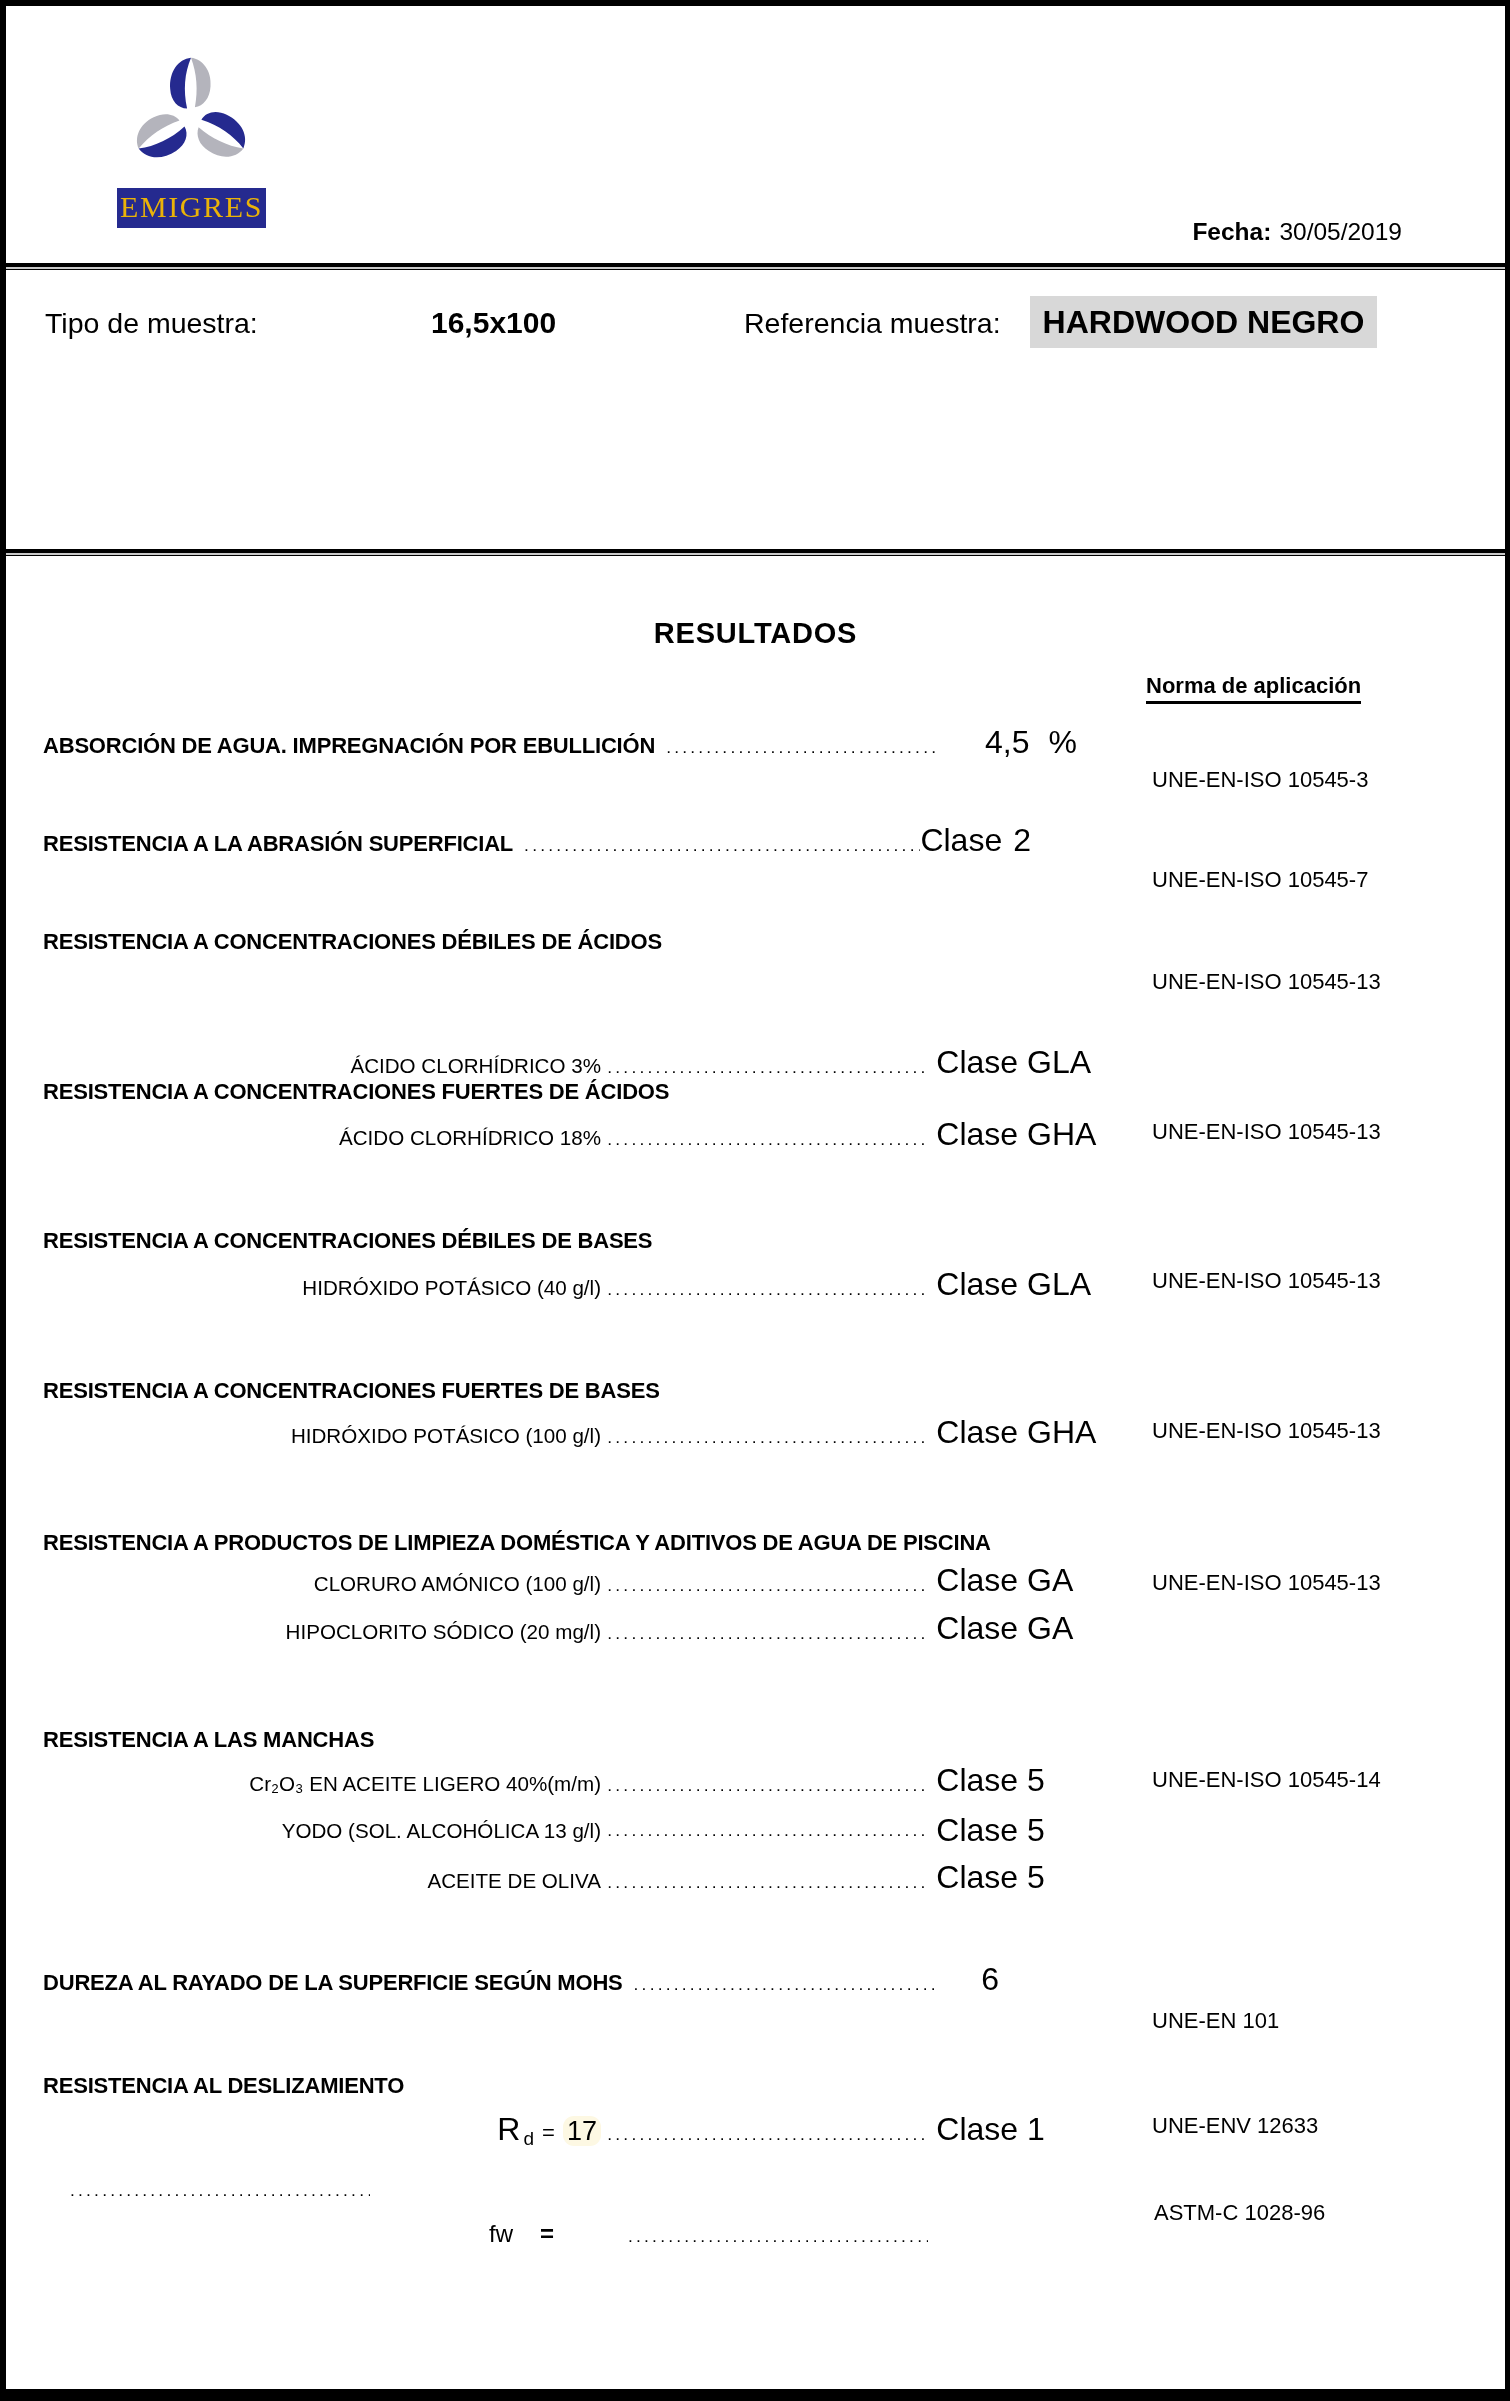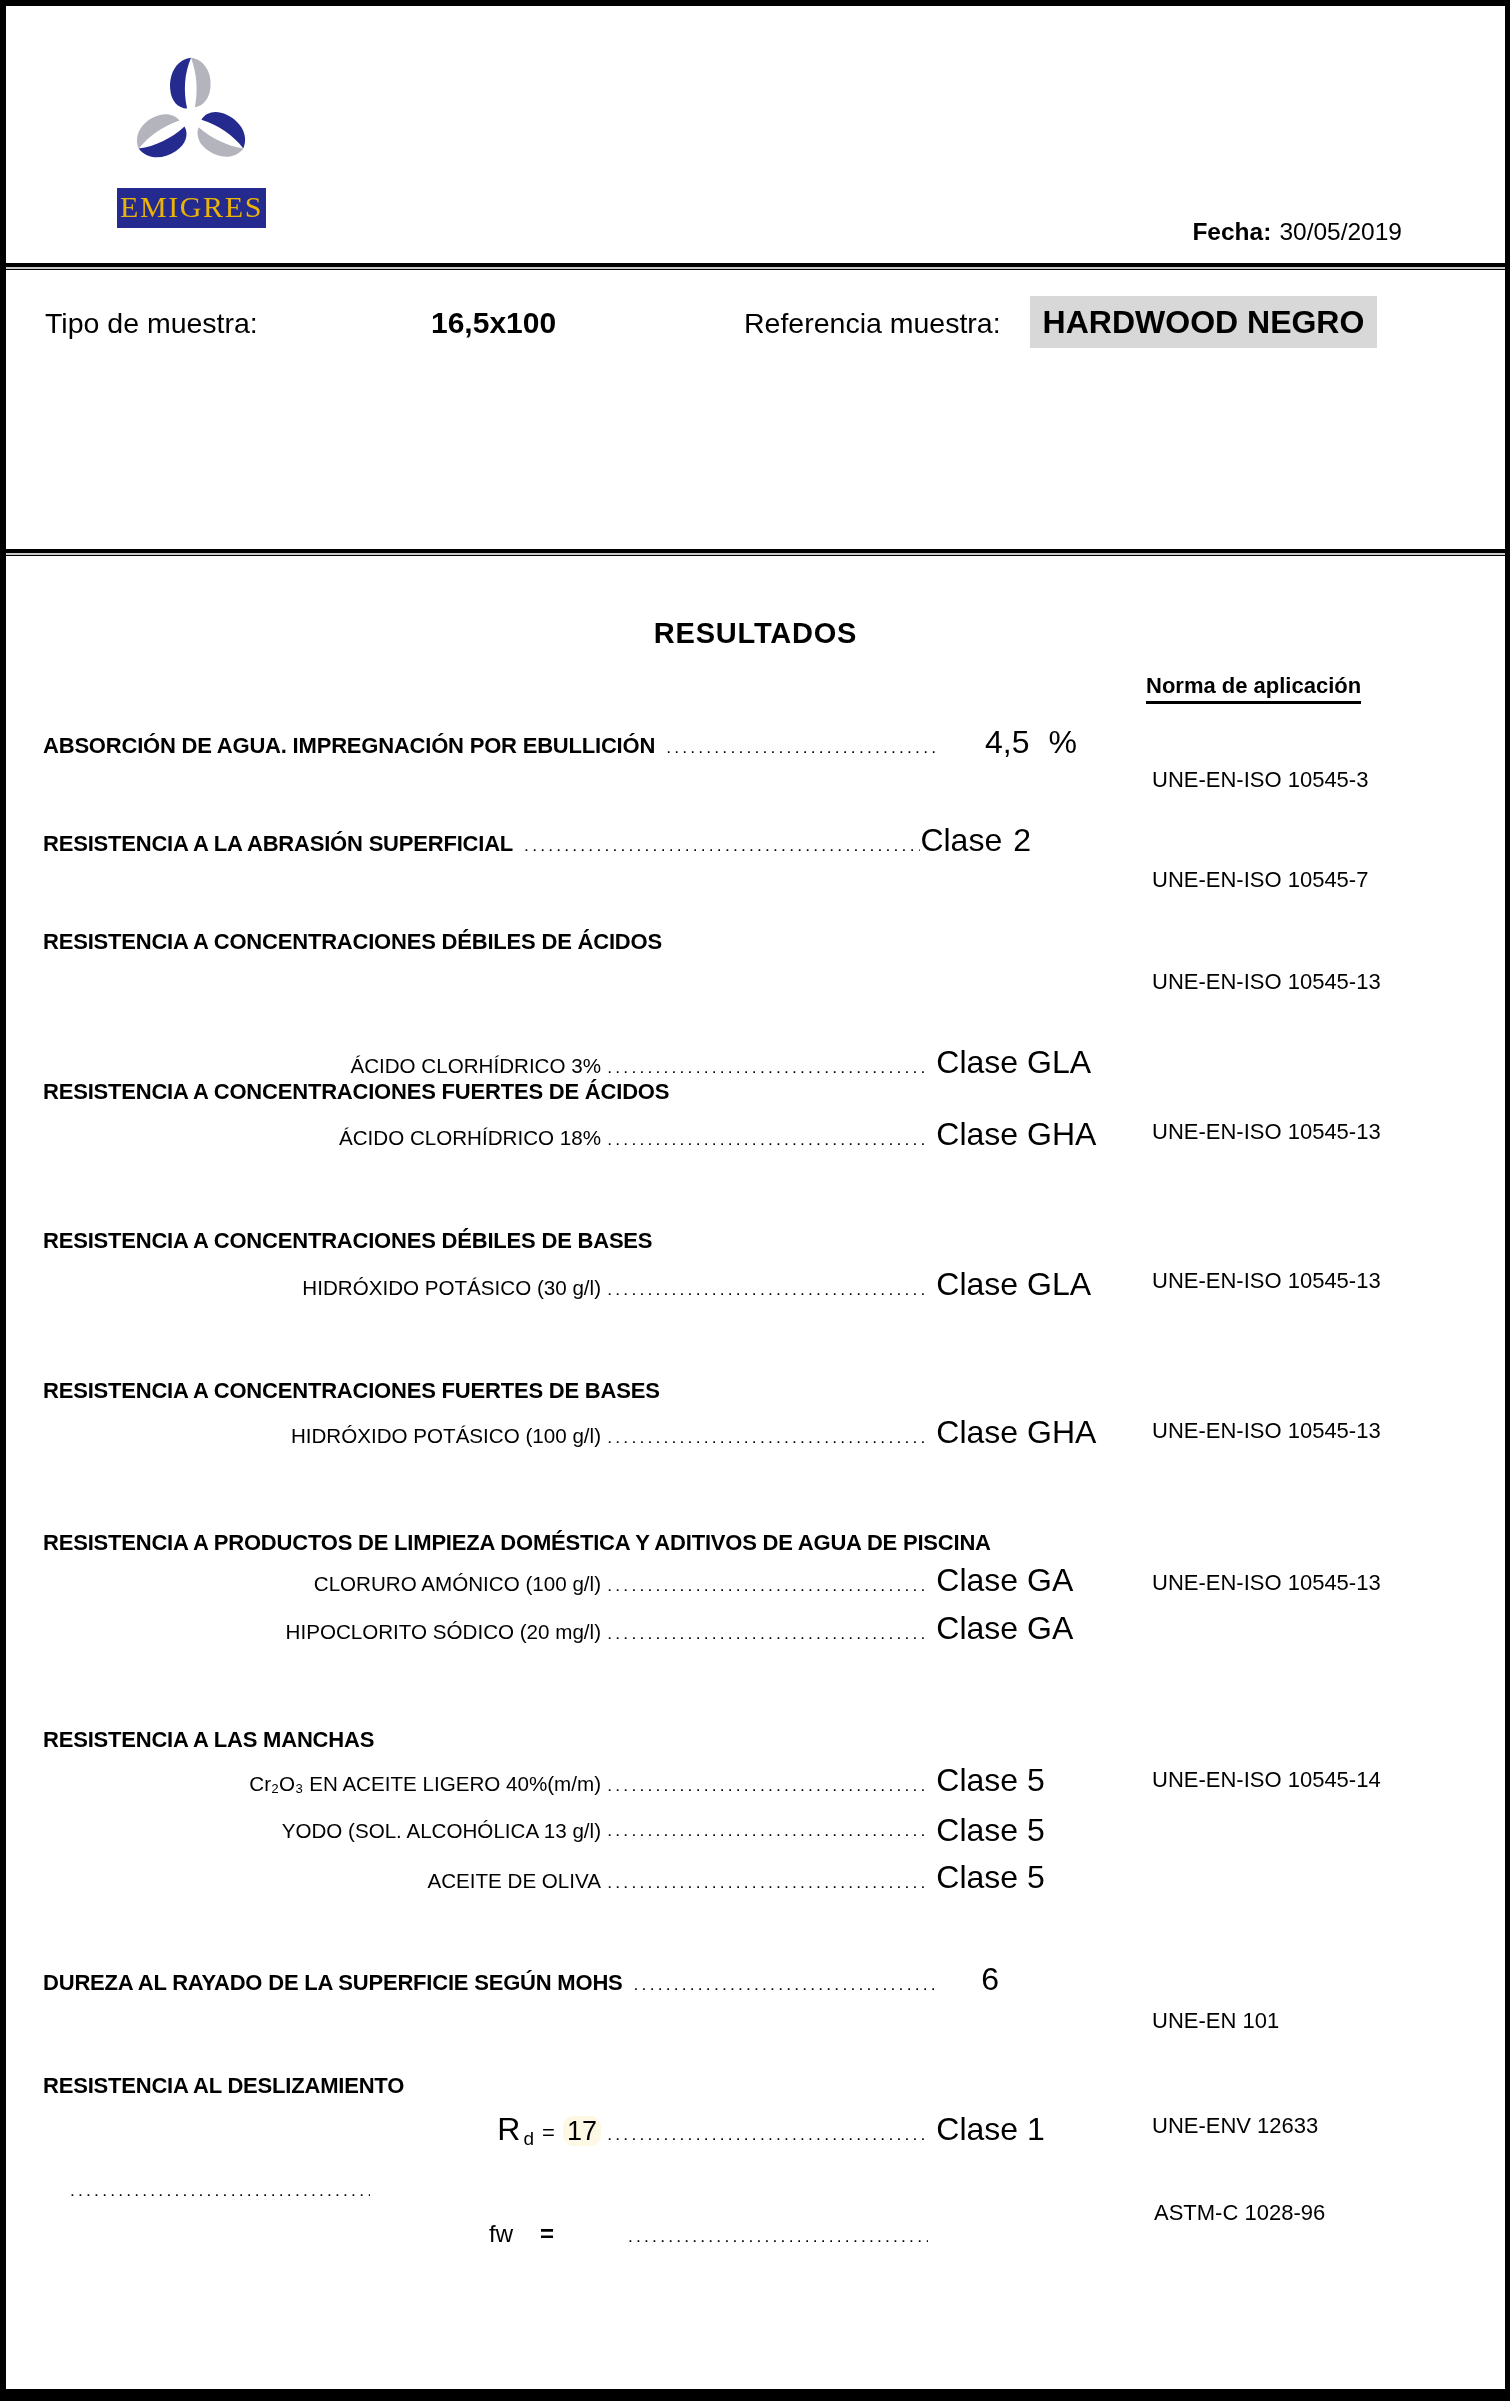--- a/index.html
+++ b/index.html
@@ -122,21 +122,21 @@
     <span class="sublabel">ÁCIDO CLORHÍDRICO 18%</span>
     <span class="dots dots-fix">......................................................................</span>
     <span class="bigval val-gap">Clase GHA</span>
   </div>
 
   <div class="r" style="top:1228px;">
     <span class="hlabel">RESISTENCIA A CONCENTRACIONES DÉBILES DE BASES</span>
   </div>
   <div class="norm" style="left:1152px;top:1228px;">UNE-EN-ISO 10545-13</div>
   <div class="r" style="top:1266px;">
-    <span class="sublabel">HIDRÓXIDO POTÁSICO (30 g/l)</span>
+    <span class="sublabel">HIDRÓXIDO POTÁSICO (40 g/l)</span>
     <span class="dots dots-fix">......................................................................</span>
     <span class="bigval val-gap">Clase GLA</span>
   </div>
 
   <div class="r" style="top:1378px;">
     <span class="hlabel">RESISTENCIA A CONCENTRACIONES FUERTES DE BASES</span>
   </div>
   <div class="norm" style="left:1152px;top:1378px;">UNE-EN-ISO 10545-13</div>
   <div class="r" style="top:1414px;">
     <span class="sublabel">HIDRÓXIDO POTÁSICO (100 g/l)</span>

